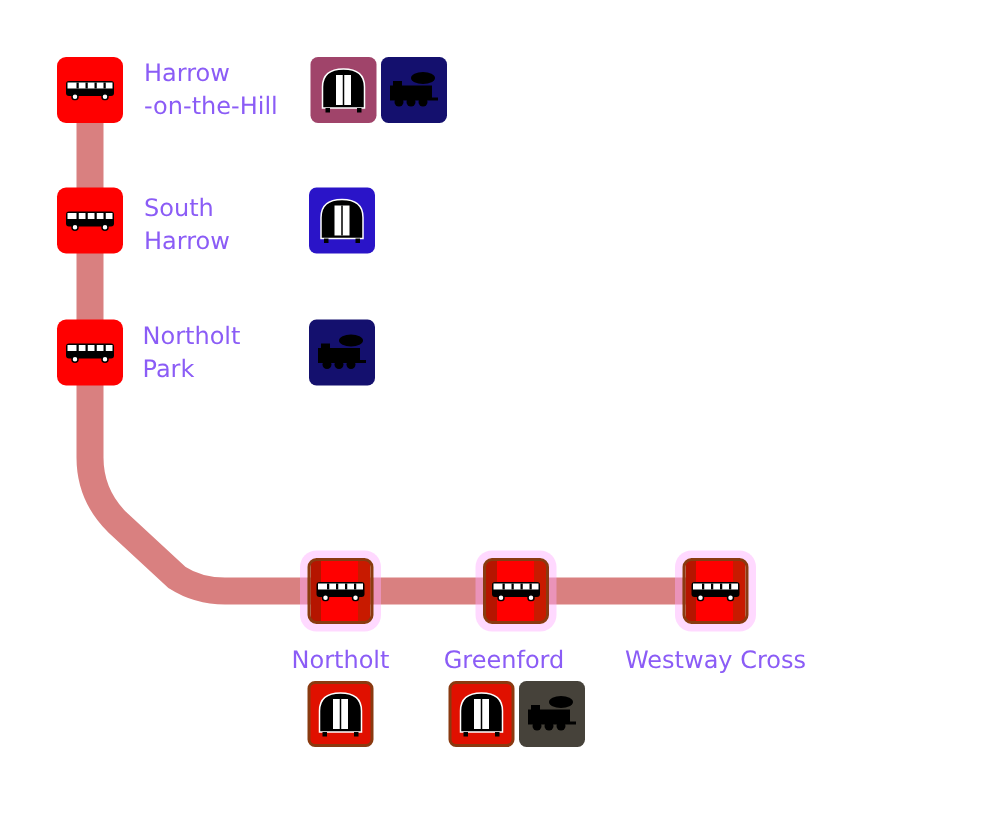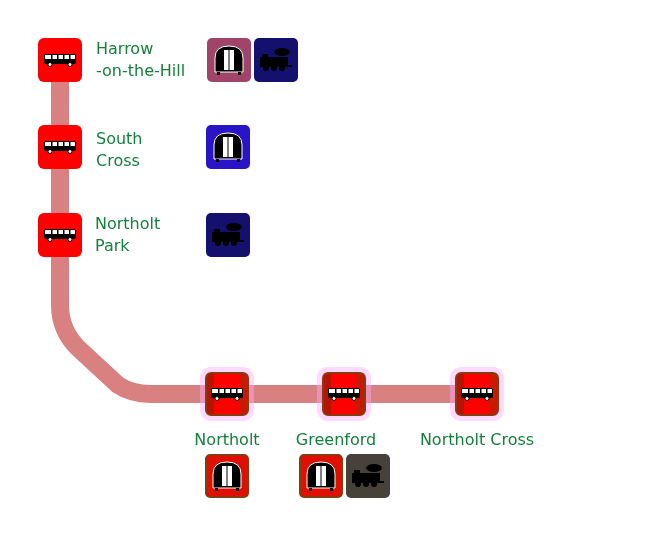--- a/index.html
+++ b/index.html
@@ -4,21 +4,21 @@
   <style>
     html, body { margin: 0; padding: 0; background: #ffffff; }
     body { width: 666px; height: 542px; position: relative; overflow: hidden;
            font-family: "DejaVu Sans", sans-serif; }
     #route-svg { position: absolute; left: 0; top: 0; }
     .stop { position: absolute; width: 44px; height: 44px; border-radius: 6px;
             background: #ff0000; box-sizing: border-box; cursor: pointer; }
     .stop.bordered { border: 2px solid #8a3a10; background: linear-gradient(90deg,#b51500 0 18%, #ff0000 18% 80%, #c81a00 80% 100%); }
     .stop.glow { box-shadow: 0 0 0 5px rgba(255,170,255,0.45); }
     .stop svg { position: absolute; left: 50%; top: 50%; transform: translate(-50%,-50%); }
-    .label { position: absolute; font-size: 16px; line-height: 22px; color: #15803d; white-space: pre-line; }
+    .label { position: absolute; font-size: 16px; line-height: 22px; color: #8b5cf6; white-space: pre-line; }
     .label.center { text-align: center; transform: translateX(-50%); white-space: nowrap; }
     .mode { position: absolute; width: 44px; height: 44px; border-radius: 5px; box-sizing: border-box; cursor: pointer; }
     .mode svg { position: absolute; left: 50%; top: 50%; transform: translate(-50%,-50%); }
   </style>
 </head>
 <body>
 
 <svg id="route-svg" width="666" height="542">
   <path id="route-path" d="M60,62 L60,305 Q60,330 78,348 L118,385 Q132,394 150,394 L478,394" fill="none" stroke="#d98080" stroke-width="18" stroke-linejoin="round"></path>
 </svg>
@@ -44,21 +44,21 @@
       <rect x="2" y="2" width="30" height="4" fill="#fff"></rect>
       <rect x="8" y="2" width="1.5" height="4" fill="#000"></rect>
       <rect x="14" y="2" width="1.5" height="4" fill="#000"></rect>
       <rect x="20" y="2" width="1.5" height="4" fill="#000"></rect>
       <rect x="26" y="2" width="1.5" height="4" fill="#000"></rect>
       <circle cx="7" cy="11.5" r="2" fill="#fff" stroke="#000"></circle>
       <circle cx="27" cy="11.5" r="2" fill="#fff" stroke="#000"></circle>
     </svg>
 </div>
 <div class="label" style="left:96px;top:128px">South
-Cross</div>
+Harrow</div>
 
 <div class="stop" style="left:38px;top:213px">
   <svg width="34" height="14" viewBox="0 0 34 14">
       <rect x="1" y="1" width="32" height="10" rx="2" fill="#000"></rect>
       <rect x="2" y="2" width="30" height="4" fill="#fff"></rect>
       <rect x="8" y="2" width="1.5" height="4" fill="#000"></rect>
       <rect x="14" y="2" width="1.5" height="4" fill="#000"></rect>
       <rect x="20" y="2" width="1.5" height="4" fill="#000"></rect>
       <rect x="26" y="2" width="1.5" height="4" fill="#000"></rect>
       <circle cx="7" cy="11.5" r="2" fill="#fff" stroke="#000"></circle>
@@ -101,21 +101,21 @@
       <rect x="1" y="1" width="32" height="10" rx="2" fill="#000"></rect>
       <rect x="2" y="2" width="30" height="4" fill="#fff"></rect>
       <rect x="8" y="2" width="1.5" height="4" fill="#000"></rect>
       <rect x="14" y="2" width="1.5" height="4" fill="#000"></rect>
       <rect x="20" y="2" width="1.5" height="4" fill="#000"></rect>
       <rect x="26" y="2" width="1.5" height="4" fill="#000"></rect>
       <circle cx="7" cy="11.5" r="2" fill="#fff" stroke="#000"></circle>
       <circle cx="27" cy="11.5" r="2" fill="#fff" stroke="#000"></circle>
     </svg>
 </div>
-<div class="label center" style="left:477px;top:429px">Northolt Cross</div>
+<div class="label center" style="left:477px;top:429px">Westway Cross</div>
 
 <div class="mode conn" style="left: 207px; top: 38px; background-color: rgb(160, 68, 106);">
   <svg width="34" height="32" viewBox="0 0 34 32">
       <path d="M3,28 L3,14 Q3,2 17,2 Q31,2 31,14 L31,28 Z" fill="#000" stroke="#fff" stroke-width="1"></path>
       <rect x="12" y="6" width="10" height="20" fill="#fff"></rect>
       <rect x="16.5" y="6" width="1" height="20" fill="#000"></rect>
       <rect x="5" y="28" width="3" height="3" fill="#000"></rect>
       <rect x="26" y="28" width="3" height="3" fill="#000"></rect>
     </svg>
 </div>

